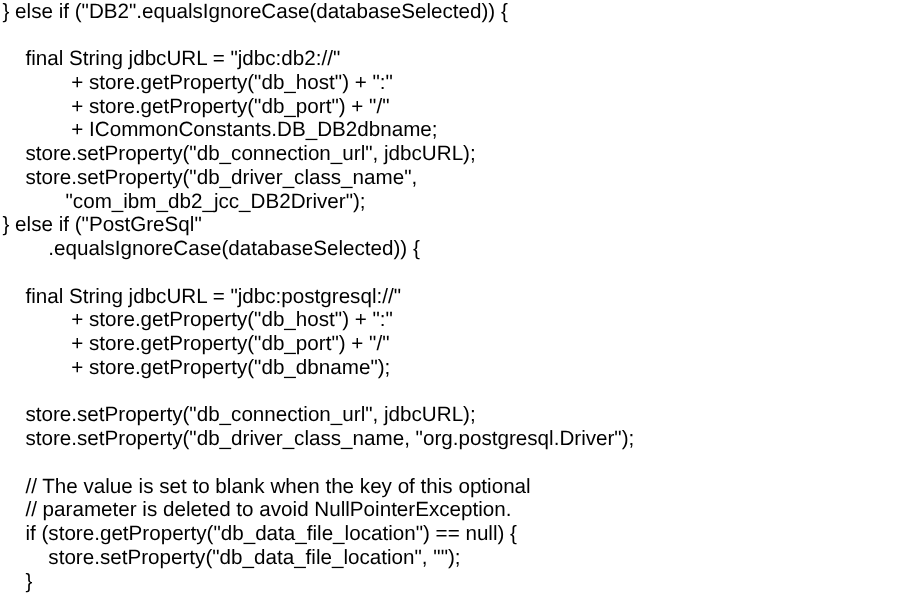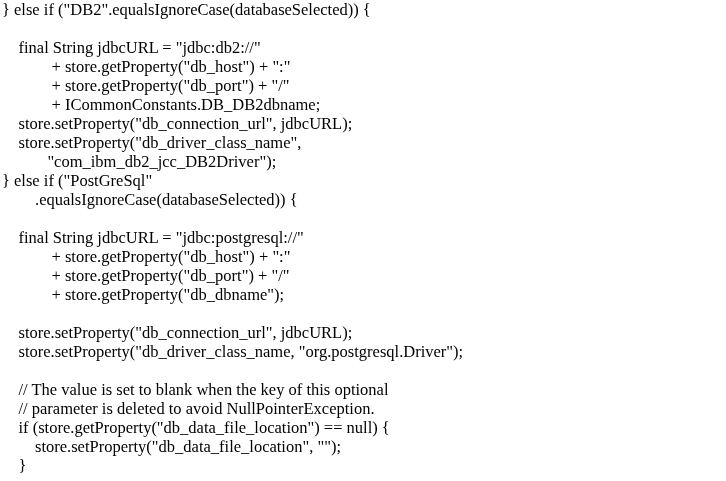--- a/index.html
+++ b/index.html
@@ -11,21 +11,21 @@
       width: 726px;
       height: 481px;
       overflow: hidden;
       position: relative;
     }
     .code {
       position: absolute;
       left: 2px;
       top: 0px;
       margin: 0;
-      font-family: Liberation Serif, serif;
+      font-family: Liberation Sans, sans-serif;
       font-size: 16.5px;
       line-height: 19px;
       color: #000000;
       white-space: pre;
     }
     .line {
       display: block;
       height: 19px;
     }
   </style>

